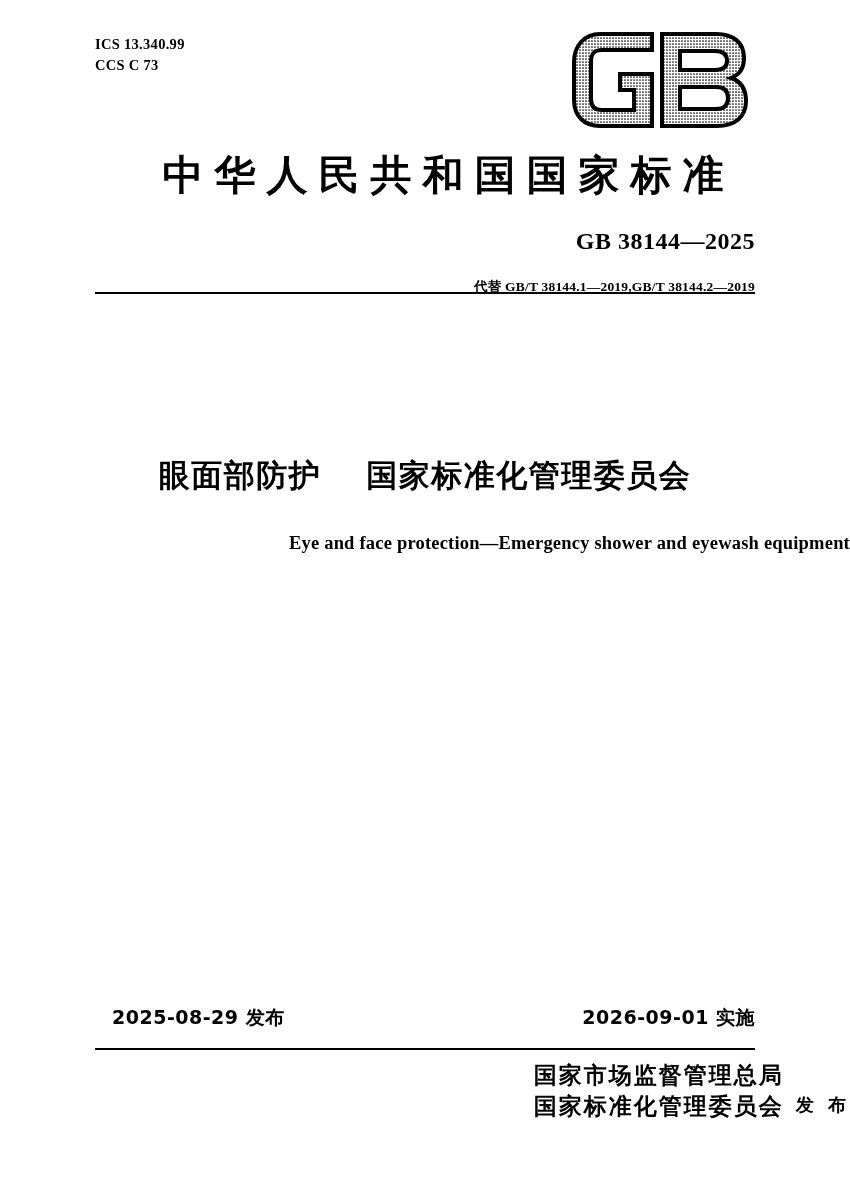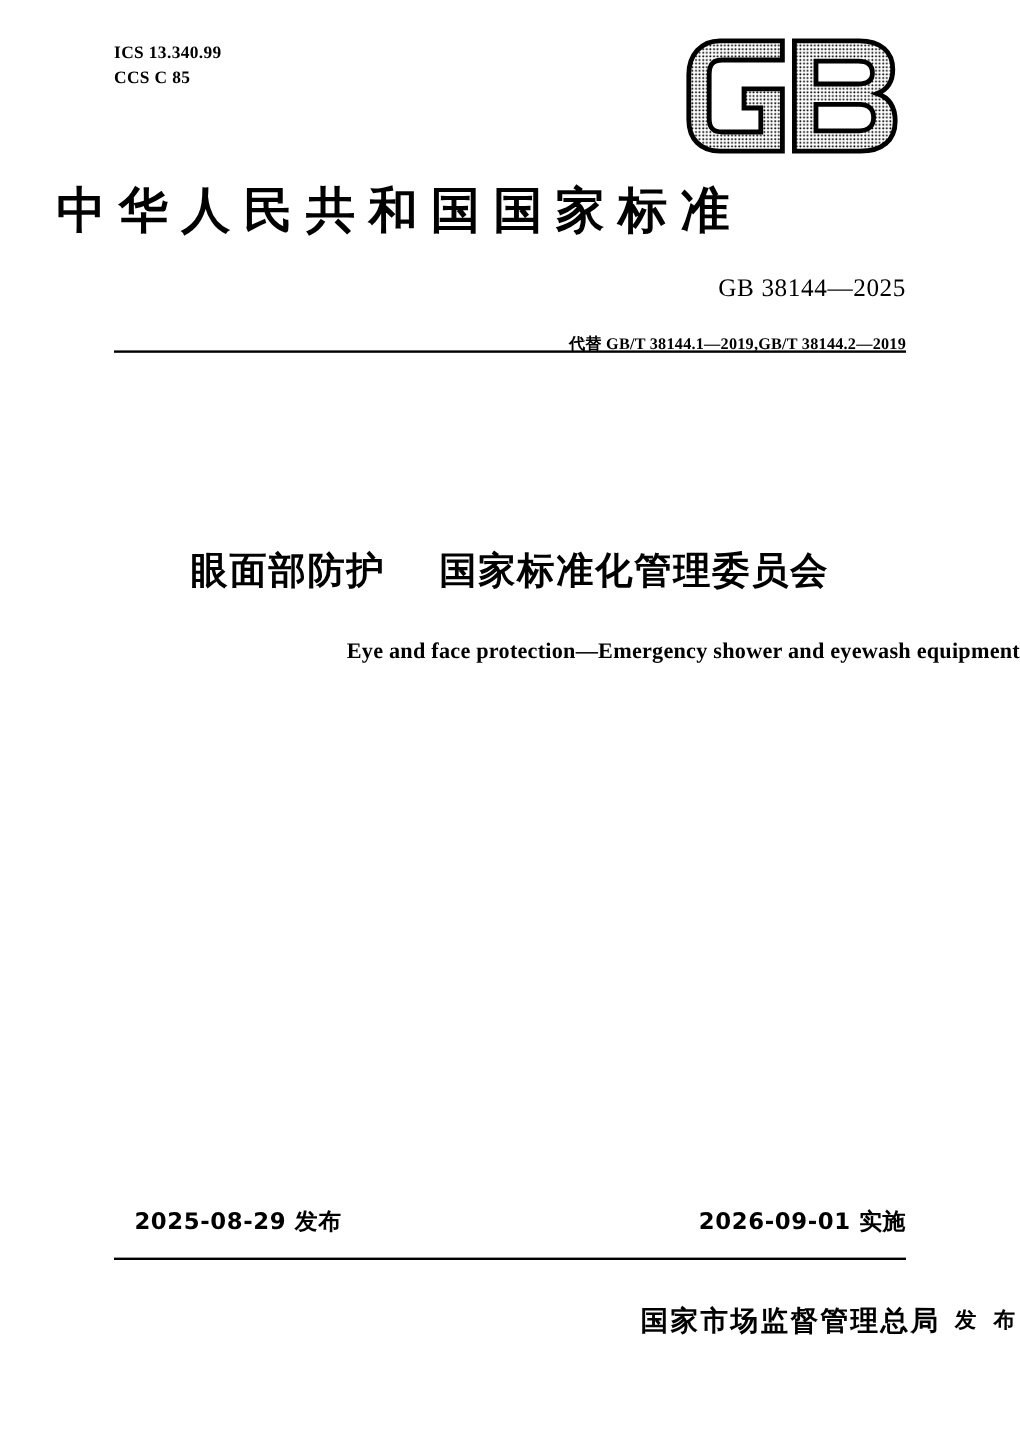--- a/index.html
+++ b/index.html
@@ -48,38 +48,38 @@
     height: 102px;
   }
   .gb-logo svg { display: block; }
 
   
   .cn-standard-title {
     position: absolute;
     left: 0;
     right: 0;
     top: 148px;
-    text-align: left;
+    text-align: center;
     font-family: "DejaVu Sans", sans-serif;
     font-weight: bold;
     font-size: 41px;
     letter-spacing: 11px;
     text-indent: 11px;
     color: #000;
     margin-left: 36px;
   }
 
   
   .std-number {
     position: absolute;
     right: 95px;
     top: 228px;
     font-family: "Liberation Serif", serif;
-    font-weight: normal;
-    font-size: 21px;
+    font-weight: bold;
+    font-size: 24px;
     letter-spacing: 0.5px;
     white-space: nowrap;
   }
   .std-replaces {
     position: absolute;
     right: 95px;
     top: 258px;
     font-family: "Liberation Serif", serif;
     font-weight: bold;
     font-size: 13.5px;
@@ -182,21 +182,21 @@
     margin-top: 28px;
   }
 </style>
 </head>
 <body>
 
 <div class="page">
 
   <div class="ics-block">
     <div class="ics-line">ICS 13.340.99</div>
-    <div class="ics-line">CCS  C  85</div>
+    <div class="ics-line">CCS  C  73</div>
   </div>
 
   <div class="gb-logo">
     <svg viewBox="0 0 185 102" width="185" height="102" xmlns="http://www.w3.org/2000/svg">
       <defs>
         <pattern id="hatch" width="3" height="3" patternUnits="userSpaceOnUse" patternTransform="rotate(0)">
           <rect width="3" height="3" fill="#ffffff"></rect>
           <circle cx="1" cy="1" r="0.85" fill="#000000"></circle>
         </pattern>
       </defs>
@@ -243,17 +243,18 @@
   <div class="doc-title-en">Eye and face protection—Emergency shower and eyewash equipment</div>
 
   <div class="rule-bottom"></div>
 
   <div class="date-issue">2025-08-29 发布</div>
   <div class="date-impl">2026-09-01 实施</div>
 
   <div class="publisher">
     <div class="publisher-names">
       <div>国家市场监督管理总局</div>
+      <div>国家标准化管理委员会</div>
     </div>
     <div class="publisher-action">发 布</div>
   </div>
 
 </div>
 
 </body></html>

